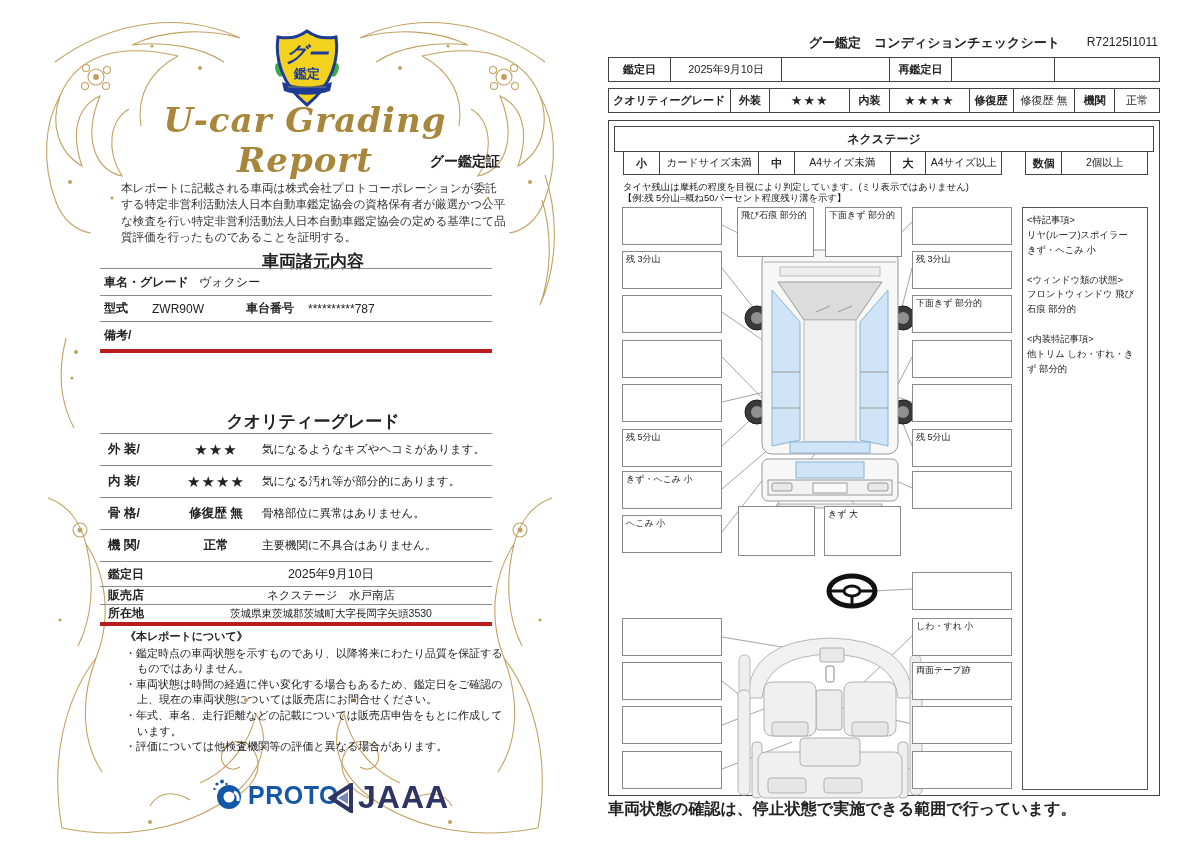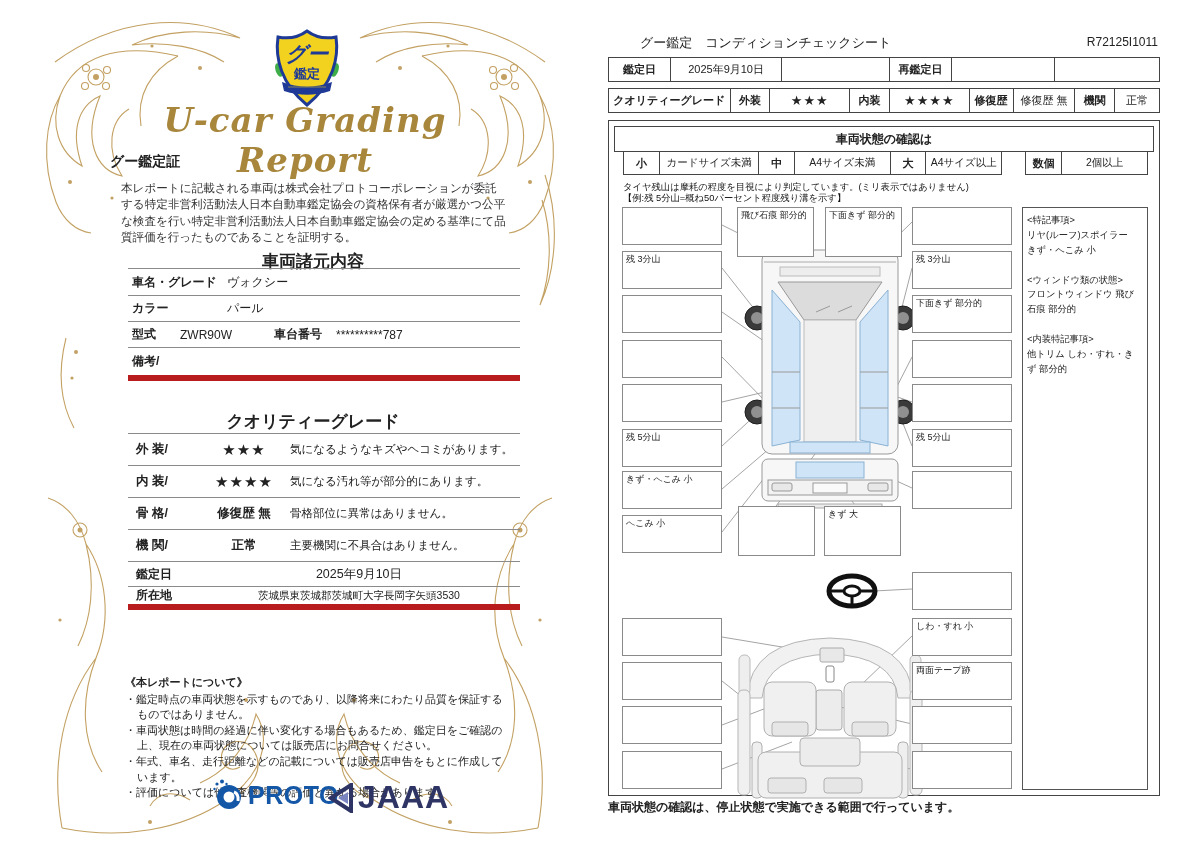--- a/index.html
+++ b/index.html
@@ -2,58 +2,58 @@
 <html><head>
 <meta charset="utf-8">
 <style>
   html,body{margin:0;padding:0;background:#fff;}
   #canvas{position:relative;width:1200px;height:848px;background:#ffffff;overflow:hidden;
           font-family:"Liberation Sans","DejaVu Sans",sans-serif;color:#222;}
   .abs{position:absolute;}
   
   .lp-title{left:110px;top:100px;width:390px;text-align:center;font-family:"DejaVu Serif","Liberation Serif",serif;
             font-style:italic;font-weight:bold;font-size:34px;color:#a8873c;letter-spacing:1px;}
-  .lp-cert{left:110px;top:153px;width:390px;text-align:left;font-size:14px;font-weight:bold;}
+  .lp-cert{left:110px;top:153px;width:390px;text-align:right;font-size:14px;font-weight:bold;}
   .lp-intro{left:121px;top:180px;width:386px;font-size:11.6px;line-height:1.42;color:#333;text-align:left;}
   .lp-h{position:absolute;width:392px;left:117px;text-align:center;font-size:17px;font-weight:bold;}
-  .ltable{position:absolute;left:128px;width:392px;border-bottom:6px solid #b91c1c;}
+  .ltable{position:absolute;left:100px;width:392px;border-bottom:4px solid #b91c1c;}
   .lrow{display:flex;align-items:center;border-top:1px solid #8a8a8a;box-sizing:border-box;}
   .lrow .lab{font-weight:bold;font-size:12px;flex:none;}
   .lrow .val{font-size:12px;flex:none;}
   .grow{height:32px;}
   .grow .glab{width:62px;font-weight:bold;font-size:12.5px;padding-left:8px;flex:none;}
   .grow .gval{width:92px;text-align:center;font-size:12.5px;font-weight:bold;flex:none;}
   .grow .stars{font-size:15px;letter-spacing:1px;}
   .grow .gdesc{font-size:11.5px;flex:1;}
   .mrow{display:flex;align-items:center;border-top:1px solid #8a8a8a;box-sizing:border-box;}
   .mrow .lab{width:62px;font-weight:bold;font-size:12px;padding-left:8px;flex:none;}
   .mrow .val{flex:1;text-align:center;font-size:11.5px;}
-  .lp-notes{left:125px;top:629px;width:384px;font-size:11px;line-height:1.42;color:#222;margin-top:46px;}
+  .lp-notes{left:125px;top:629px;width:384px;font-size:11px;line-height:1.42;color:#222;}
   .lp-notes .nh{font-weight:bold;margin-bottom:1px;}
   .lp-notes .ni{padding-left:12px;text-indent:-12px;}
   .logo-text-proto{font-size:25px;font-weight:bold;color:#1357a6;letter-spacing:.5px;}
   .logo-text-jaaa{font-size:32px;font-weight:bold;color:#2e3464;letter-spacing:1px;}
   
-  .rp-title{left:640px;top:34px;width:420px;text-align:left;font-size:13px;font-weight:normal;}
+  .rp-title{left:640px;top:34px;width:420px;text-align:right;font-size:13px;font-weight:bold;}
   .rp-code{left:1040px;top:35px;width:118px;text-align:right;font-size:12px;}
   .cellrow{position:absolute;display:flex;border:1px solid #444;box-sizing:border-box;background:#fff;}
   .cell{display:flex;align-items:center;justify-content:center;border-right:1px solid #444;
         box-sizing:border-box;font-size:11px;height:100%;}
   .cell:last-child{border-right:none;}
   .cell.b{font-weight:bold;}
   .cell.st{font-size:13px;letter-spacing:1px;}
   .outer-box{left:608px;top:120px;width:552px;height:676px;border:1.5px solid #444;box-sizing:border-box;background:#fff;}
   .head-box{left:614px;top:126px;width:540px;height:26px;border:1px solid #444;box-sizing:border-box;
             display:flex;align-items:center;justify-content:center;font-size:12px;font-weight:bold;background:#fff;}
   .tire-note{left:623px;width:420px;font-size:9.3px;font-weight:normal;color:#111;}
   .abox{position:absolute;border:1px solid #8a8a8a;background:#fff;box-sizing:border-box;
         font-size:9px;line-height:1.25;padding:2px 3px;color:#222;}
   .remarks{left:1022px;top:207px;width:126px;height:583px;border:1px solid #555;box-sizing:border-box;
            background:#fff;font-size:9.3px;line-height:1.6;padding:5px 4px;white-space:pre-line;color:#222;}
-  .rp-footnote{left:608px;top:799px;width:552px;font-size:12px;font-weight:bold;font-family:Liberation Mono, monospace;}
+  .rp-footnote{left:608px;top:799px;width:552px;font-size:16px;font-weight:bold;font-family:Liberation Mono, monospace;}
 </style>
 </head>
 <body>
 
 <div id="canvas">
 
   <svg class="abs" style="left:0;top:0" width="600" height="848" viewBox="0 0 600 848">
     <defs>
       <g id="cTL" stroke="#c3a163" fill="none" stroke-width="1.1">
         <path d="M55,62 C115,18 185,12 240,38 C205,28 163,30 132,45 C166,41 201,47 224,62"></path>
@@ -113,24 +113,20 @@
   <div class="abs lp-intro">本レポートに記載される車両は株式会社プロトコーポレーションが委託する特定非営利活動法人日本自動車鑑定協会の資格保有者が厳選かつ公平な検査を行い特定非営利活動法人日本自動車鑑定協会の定める基準にて品質評価を行ったものであることを証明する。</div>
 
   <div class="lp-h" style="top:250px">車両諸元内容</div>
 
   <div class="ltable" style="top:268px">
     <div class="lrow" style="height:27px">
       <span class="lab" style="width:95px;padding-left:4px">車名・グレード</span>
       <span class="val">ヴォクシー</span>
     </div>
     <div class="lrow" style="height:26px">
-      <span class="lab" style="width:95px;padding-left:4px">カラー</span>
-      <span class="val">パール</span>
-    </div>
-    <div class="lrow" style="height:26px">
       <span class="lab" style="width:48px;padding-left:4px">型式</span>
       <span class="val" style="width:94px">ZWR90W</span>
       <span class="lab" style="width:58px">車台番号</span>
       <span class="val" style="padding-left:4px">**********787</span>
     </div>
     <div class="lrow" style="height:28px">
       <span class="lab" style="width:95px;padding-left:4px">備考/</span>
       <span class="val"></span>
     </div>
   </div>
@@ -154,20 +150,24 @@
       <span class="gdesc">骨格部位に異常はありません。</span>
     </div>
     <div class="lrow grow">
       <span class="glab">機 関/</span>
       <span class="gval">正常</span>
       <span class="gdesc">主要機関に不具合はありません。</span>
     </div>
     <div class="mrow" style="height:25px">
       <span class="lab">鑑定日</span>
       <span class="val" style="font-size:12.5px">2025年9月10日</span>
+    </div>
+    <div class="mrow" style="height:18px">
+      <span class="lab">販売店</span>
+      <span class="val">ネクステージ　水戸南店</span>
     </div>
     <div class="mrow" style="height:18px">
       <span class="lab">所在地</span>
       <span class="val" style="font-size:10.5px">茨城県東茨城郡茨城町大字長岡字矢頭3530</span>
     </div>
   </div>
 
   <div class="abs lp-notes">
     <div class="nh">《本レポートについて》</div>
     <div class="ni">・鑑定時点の車両状態を示すものであり、以降将来にわたり品質を保証するものではありません。</div>
@@ -214,21 +214,21 @@
     <div class="cell st" style="width:80px">★★★</div>
     <div class="cell b" style="width:40px">内装</div>
     <div class="cell st" style="width:80px">★★★★</div>
     <div class="cell b" style="width:44px">修復歴</div>
     <div class="cell" style="width:62px">修復歴 無</div>
     <div class="cell b" style="width:40px">機関</div>
     <div class="cell" style="width:44px">正常</div>
   </div>
 
   <div class="abs outer-box"></div>
-  <div class="abs head-box">車両状態の確認は</div>
+  <div class="abs head-box">ネクステージ</div>
 
   <div class="cellrow" style="left:623px;top:151px;width:379px;height:24px">
     <div class="cell b" style="width:36px">小</div>
     <div class="cell" style="width:100px;font-size:10.5px">カードサイズ未満</div>
     <div class="cell b" style="width:36px">中</div>
     <div class="cell" style="width:96px;font-size:10.5px">A4サイズ未満</div>
     <div class="cell b" style="width:36px">大</div>
     <div class="cell" style="width:75px;font-size:10.5px">A4サイズ以上</div>
   </div>
   <div class="cellrow" style="left:1025px;top:151px;width:123px;height:24px">

